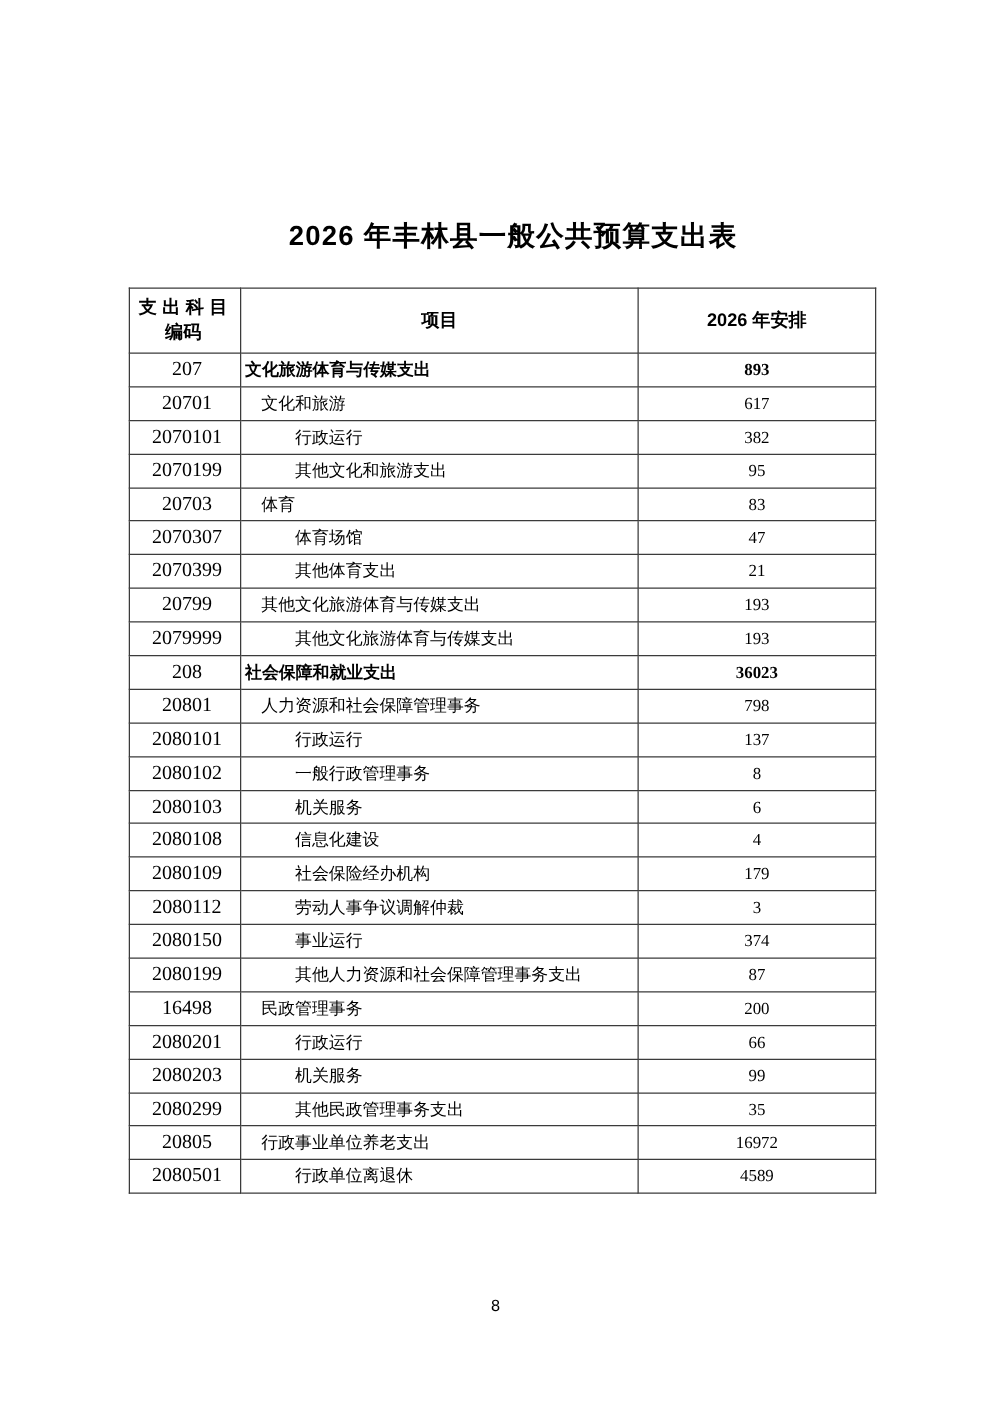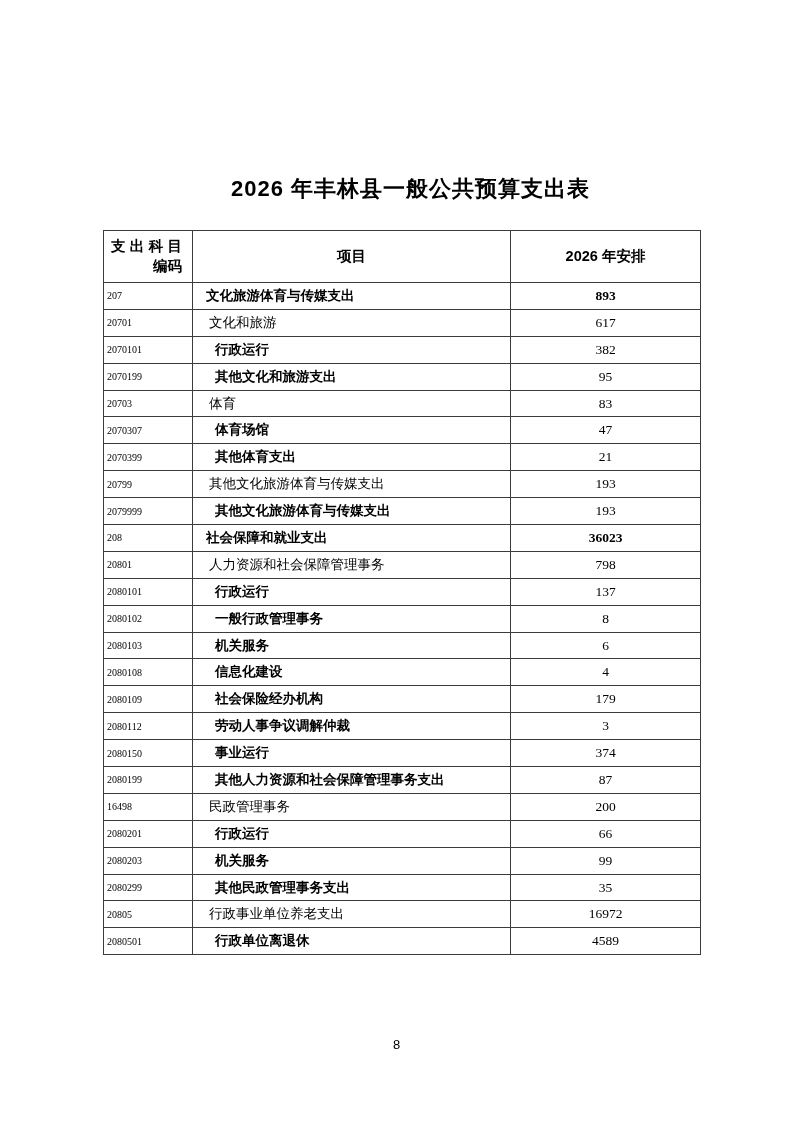--- a/index.html
+++ b/index.html
@@ -58,41 +58,41 @@
     padding: 2px 10px 2px 7px;
   }
   .code-l1 {
     display: block;
     text-align: justify;
     text-align-last: justify;
     line-height: 1.35;
   }
   .code-l2 {
     display: block;
-    text-align: right;
+    text-align: center;
     line-height: 1.35;
   }
   .budget-table tbody tr {
     height: 26.9px;
   }
   .budget-table td {
     font-size: 13.5px;
     padding: 0;
   }
   td.cell-code {
     padding-left: 3px;
-    font-size: 10px;
-    text-align: left;
+    font-size: 16px;
+    text-align: center;
   }
   td.cell-item {
     text-align: left;
   }
-  td.cell-item.lvl0 { padding-left: 13px; }
+  td.cell-item.lvl0 { padding-left: 3px; }
   td.cell-item.lvl1 { padding-left: 16px; }
-  td.cell-item.lvl2 { padding-left: 22px; font-weight: bold; }
+  td.cell-item.lvl2 { padding-left: 43px; }
   td.cell-amount {
     text-align: center;
   }
   tr.bold-row td.cell-item,
   tr.bold-row td.cell-amount {
     font-weight: bold;
   }
   .page-number {
     position: absolute;
     top: 1037px;

